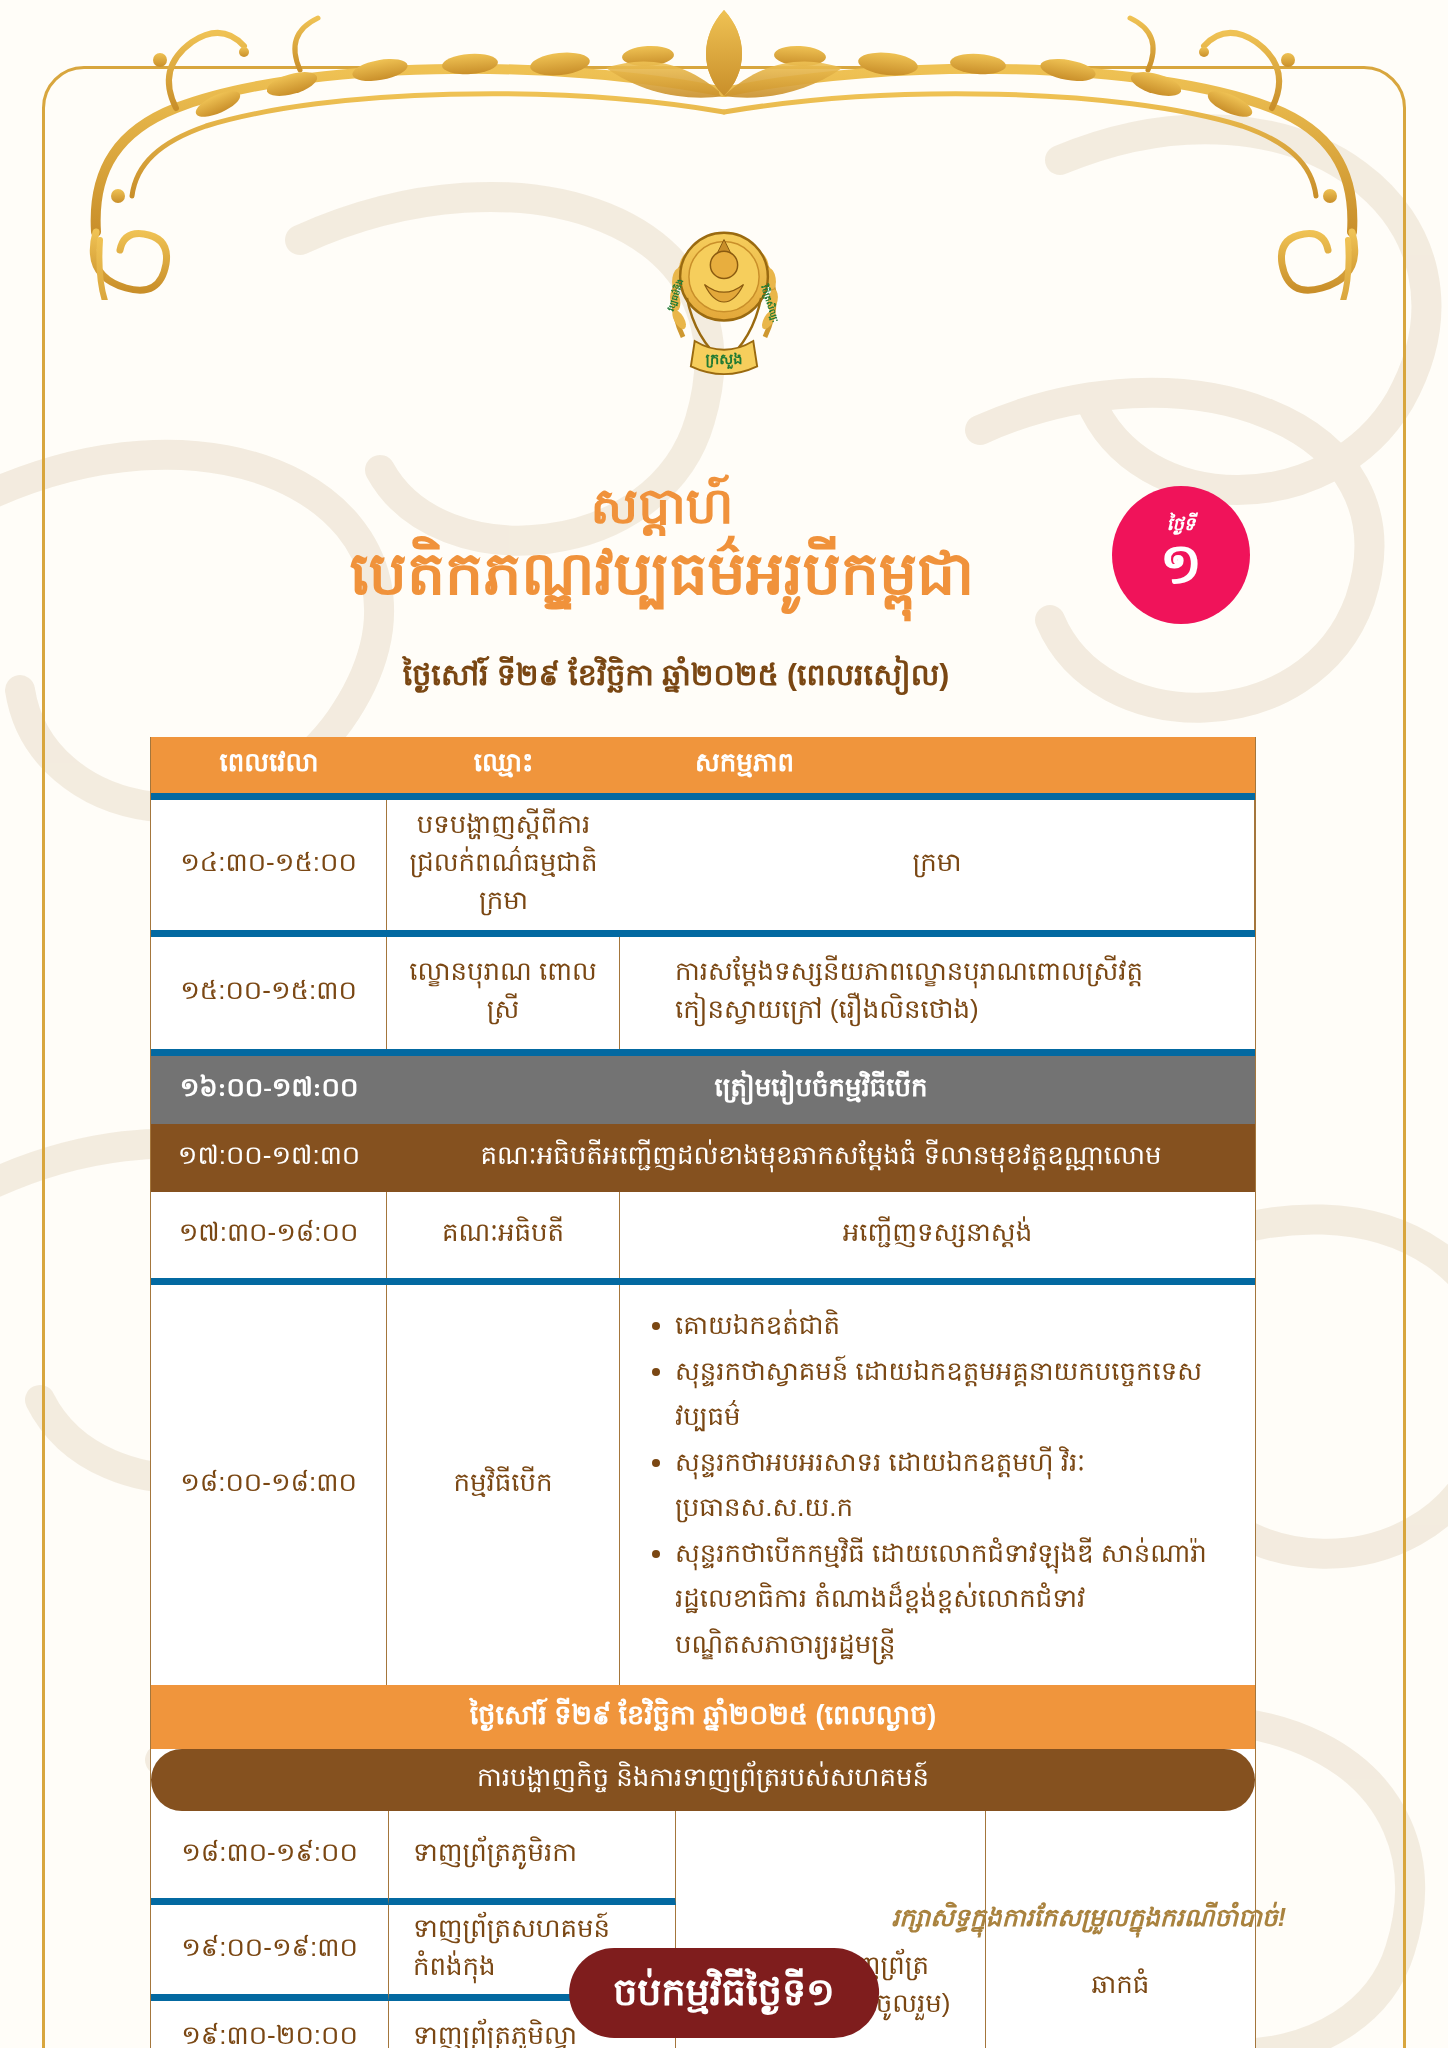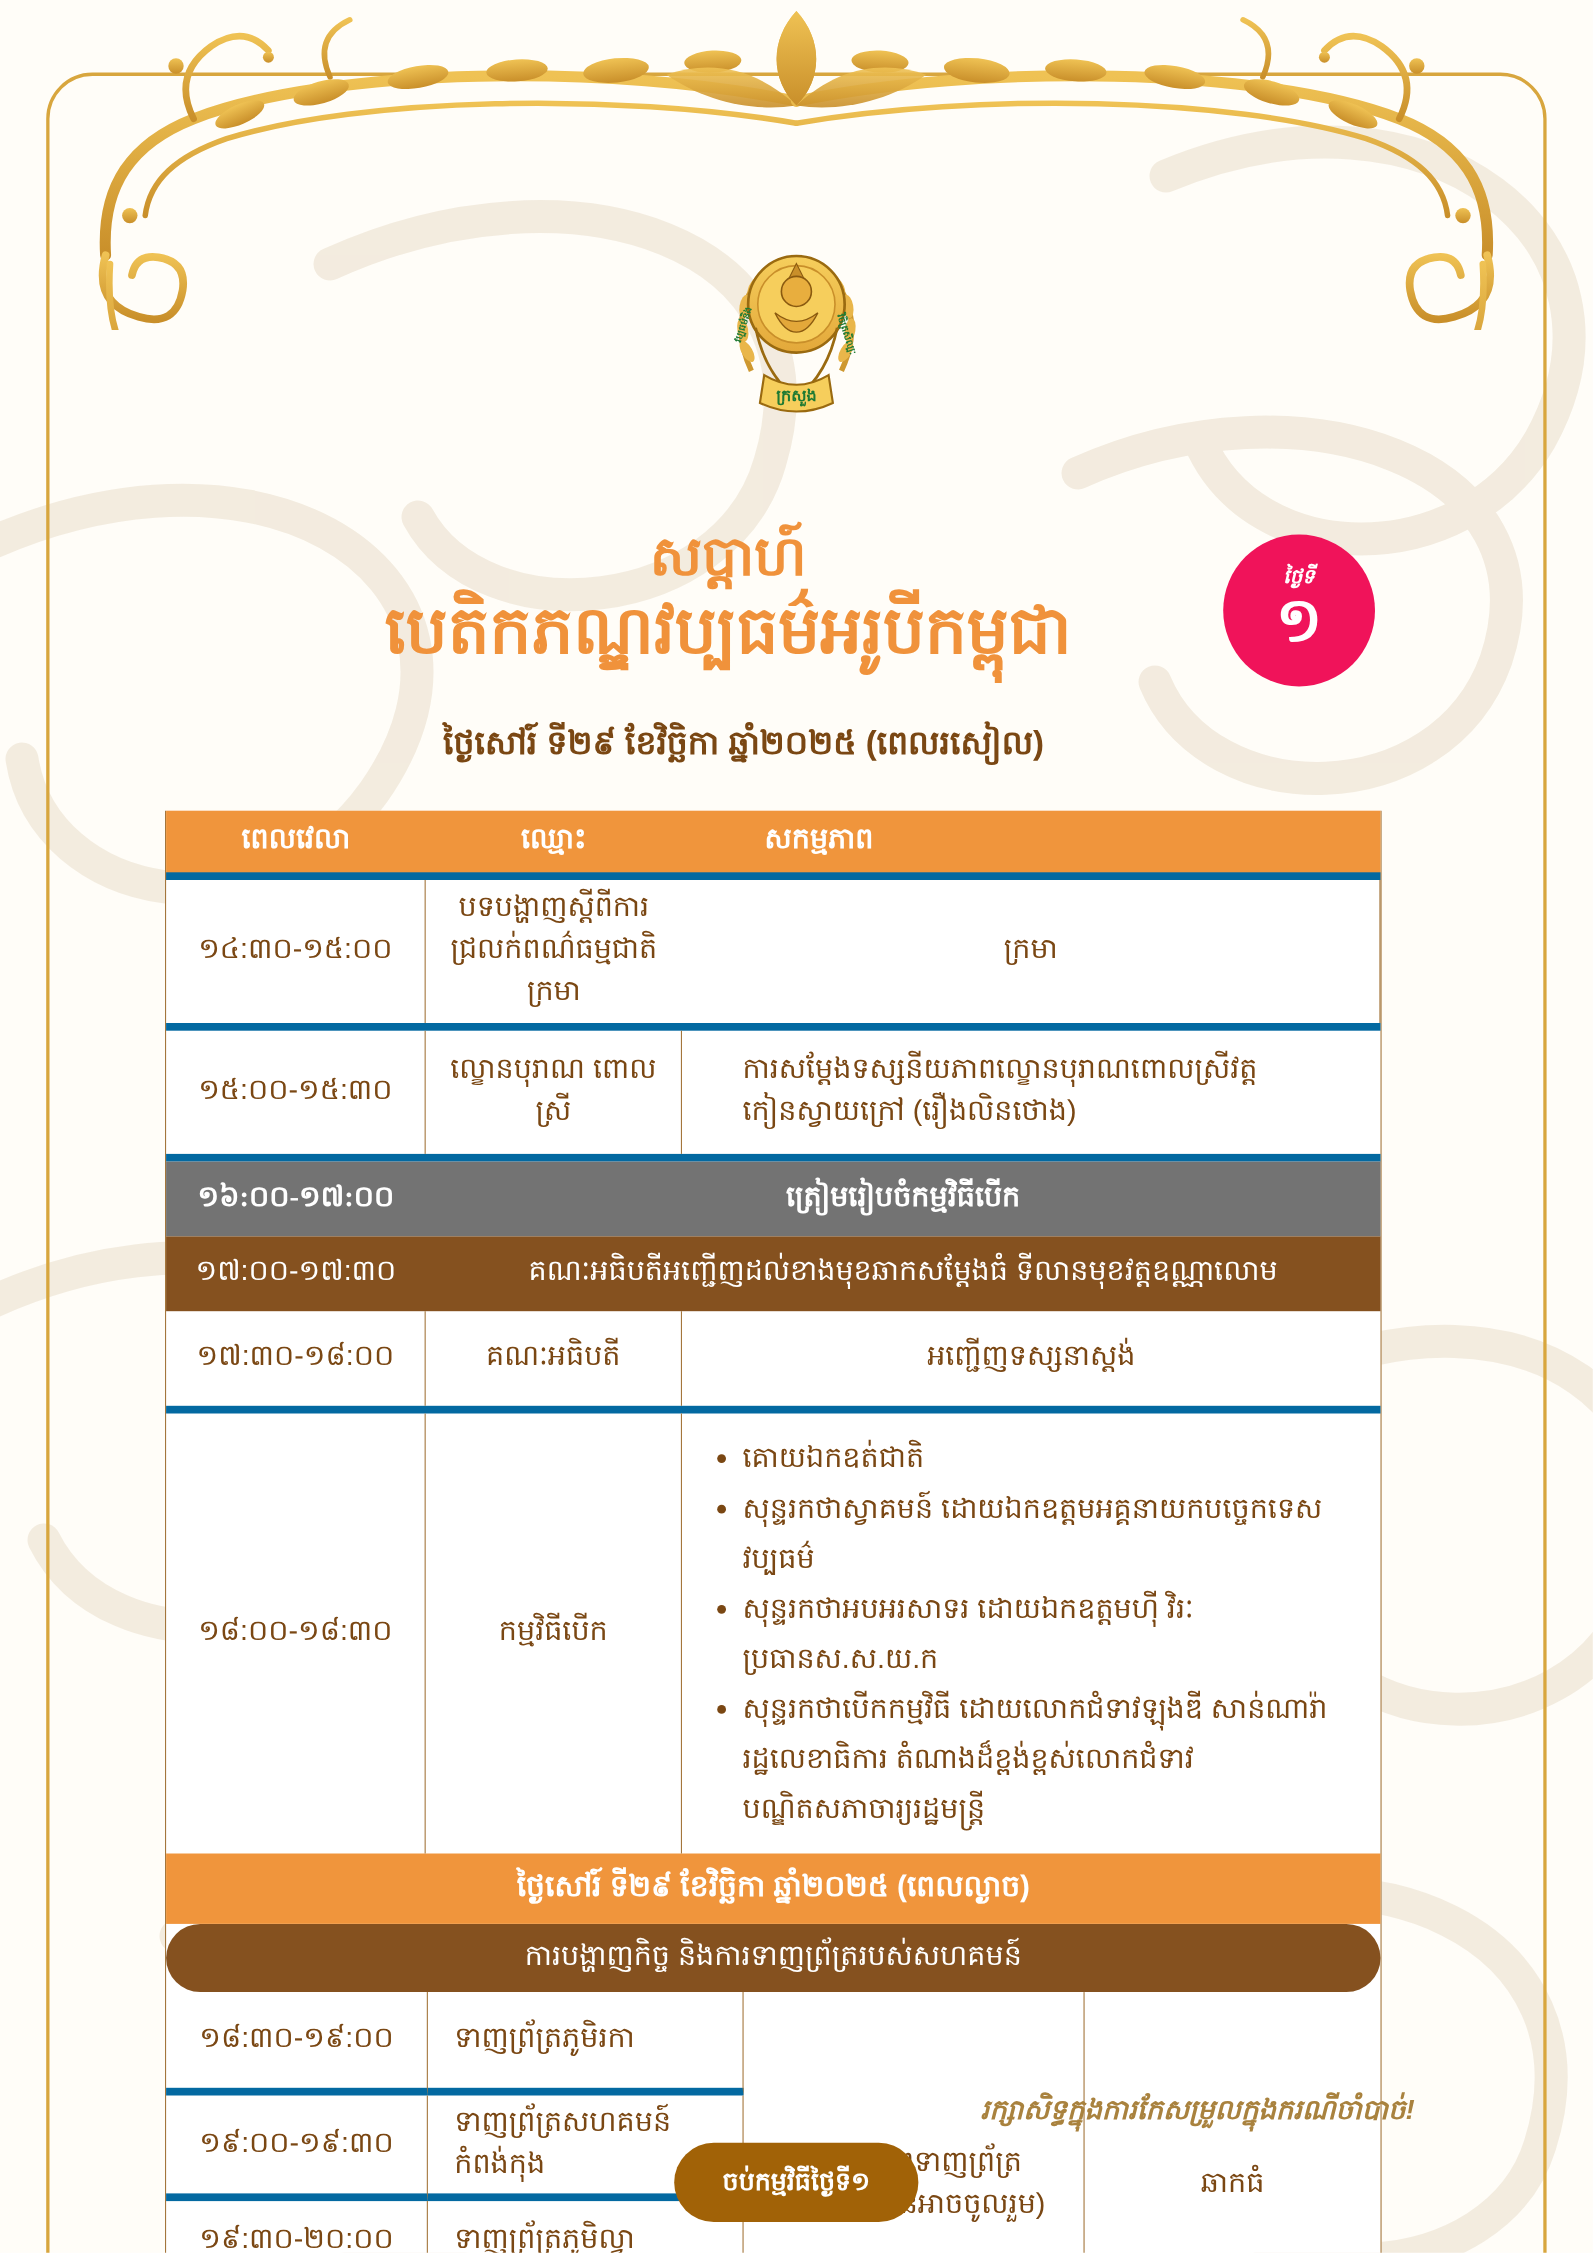--- a/index.html
+++ b/index.html
@@ -65,21 +65,21 @@
   .sec-head{background:#F0953C;color:#fff;font-weight:bold;min-height:64px;display:flex;align-items:center;justify-content:center;font-size:27px;text-align:right;}
   .sec-sub{background:#85511F;color:#fff;min-height:62px;display:flex;align-items:center;justify-content:center;border-radius:31px;}
   .merged{display:flex;flex-direction:column;align-items:center;justify-content:center;text-align:center;padding:8px;box-sizing:border-box;}
   
   .footer-note{
     position:absolute;right:162px;top:1902px;z-index:3;
     color:#A9823E;font-style:italic;font-size:25px;font-weight:bold;
   }
   .end-button{
     position:absolute;left:50%;top:1948px;transform:translateX(-50%);z-index:3;
-    background:#a16207;color:#fff;font-weight:bold;font-size:23px;
+    background:#7f1d1d;color:#fff;font-weight:bold;font-size:38px;
     padding:22px 44px;border-radius:46px;border:none;line-height:1.2;
   }
 </style>
 </head>
 <body>
 
 <svg class="layer" id="bg-pattern" width="1448" height="2048" viewBox="0 0 1448 2048">
   <g fill="none" stroke="#F1E9DB" stroke-width="30" stroke-linecap="round" opacity="0.85">
     <path d="M-60,520 C220,360 480,520 340,720 C240,860 40,820 20,690"></path>
     <path d="M300,240 C520,140 760,220 700,420 C660,560 440,580 380,470"></path>

